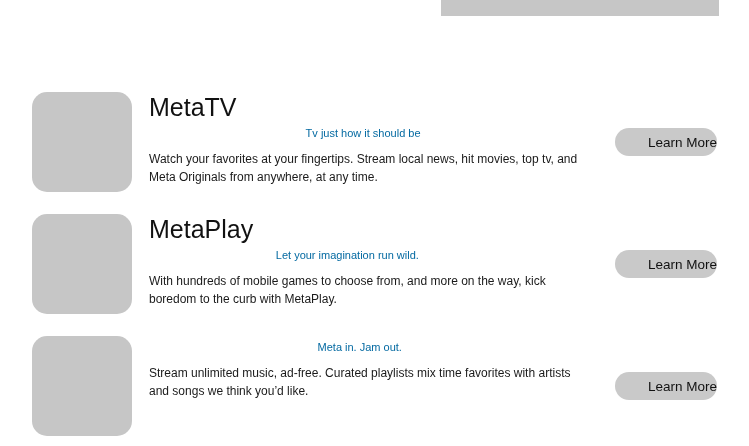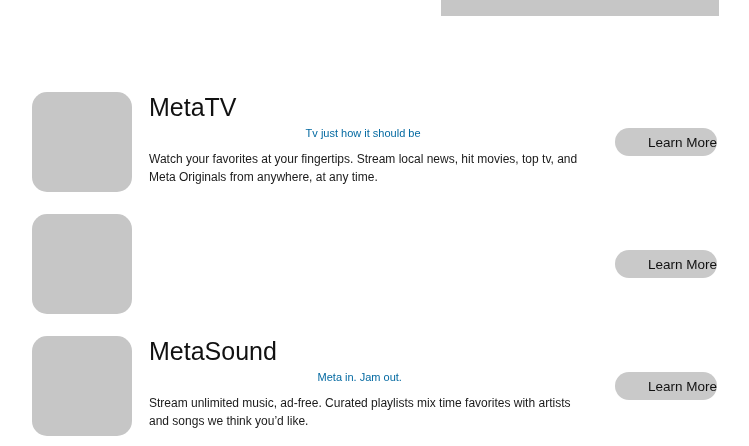--- a/index.html
+++ b/index.html
@@ -98,27 +98,32 @@
       <h2 class="title">MetaTV</h2>
       <p class="tagline">Tv just how it should be</p>
       <p class="desc">Watch your favorites at your fingertips. Stream local news, hit movies, top tv, and
 Meta Originals from anywhere, at any time.</p>
     </div>
     <button class="learn-more">Learn More</button>
   </section>
 
   <section class="product-row">
     <div class="thumb"></div>
+    <div class="info">
+      <h2 class="title">MetaPlay</h2>
+      <p class="tagline">Let your imagination run wild.</p>
+      <p class="desc">With hundreds of mobile games to choose from, and more on the way, kick
+boredom to the curb with MetaPlay.</p>
+    </div>
     <button class="learn-more">Learn More</button>
   </section>
 
   <section class="product-row">
     <div class="thumb"></div>
     <div class="info">
-      <h2 class="title">MetaSound</h2>
       <p class="tagline">Meta in. Jam out.</p>
       <p class="desc">Stream unlimited music, ad-free. Curated playlists mix time favorites with artists
 and songs we think you’d like.</p>
     </div>
     <button class="learn-more">Learn More</button>
   </section>
 
 </main>
 
 </body></html>

